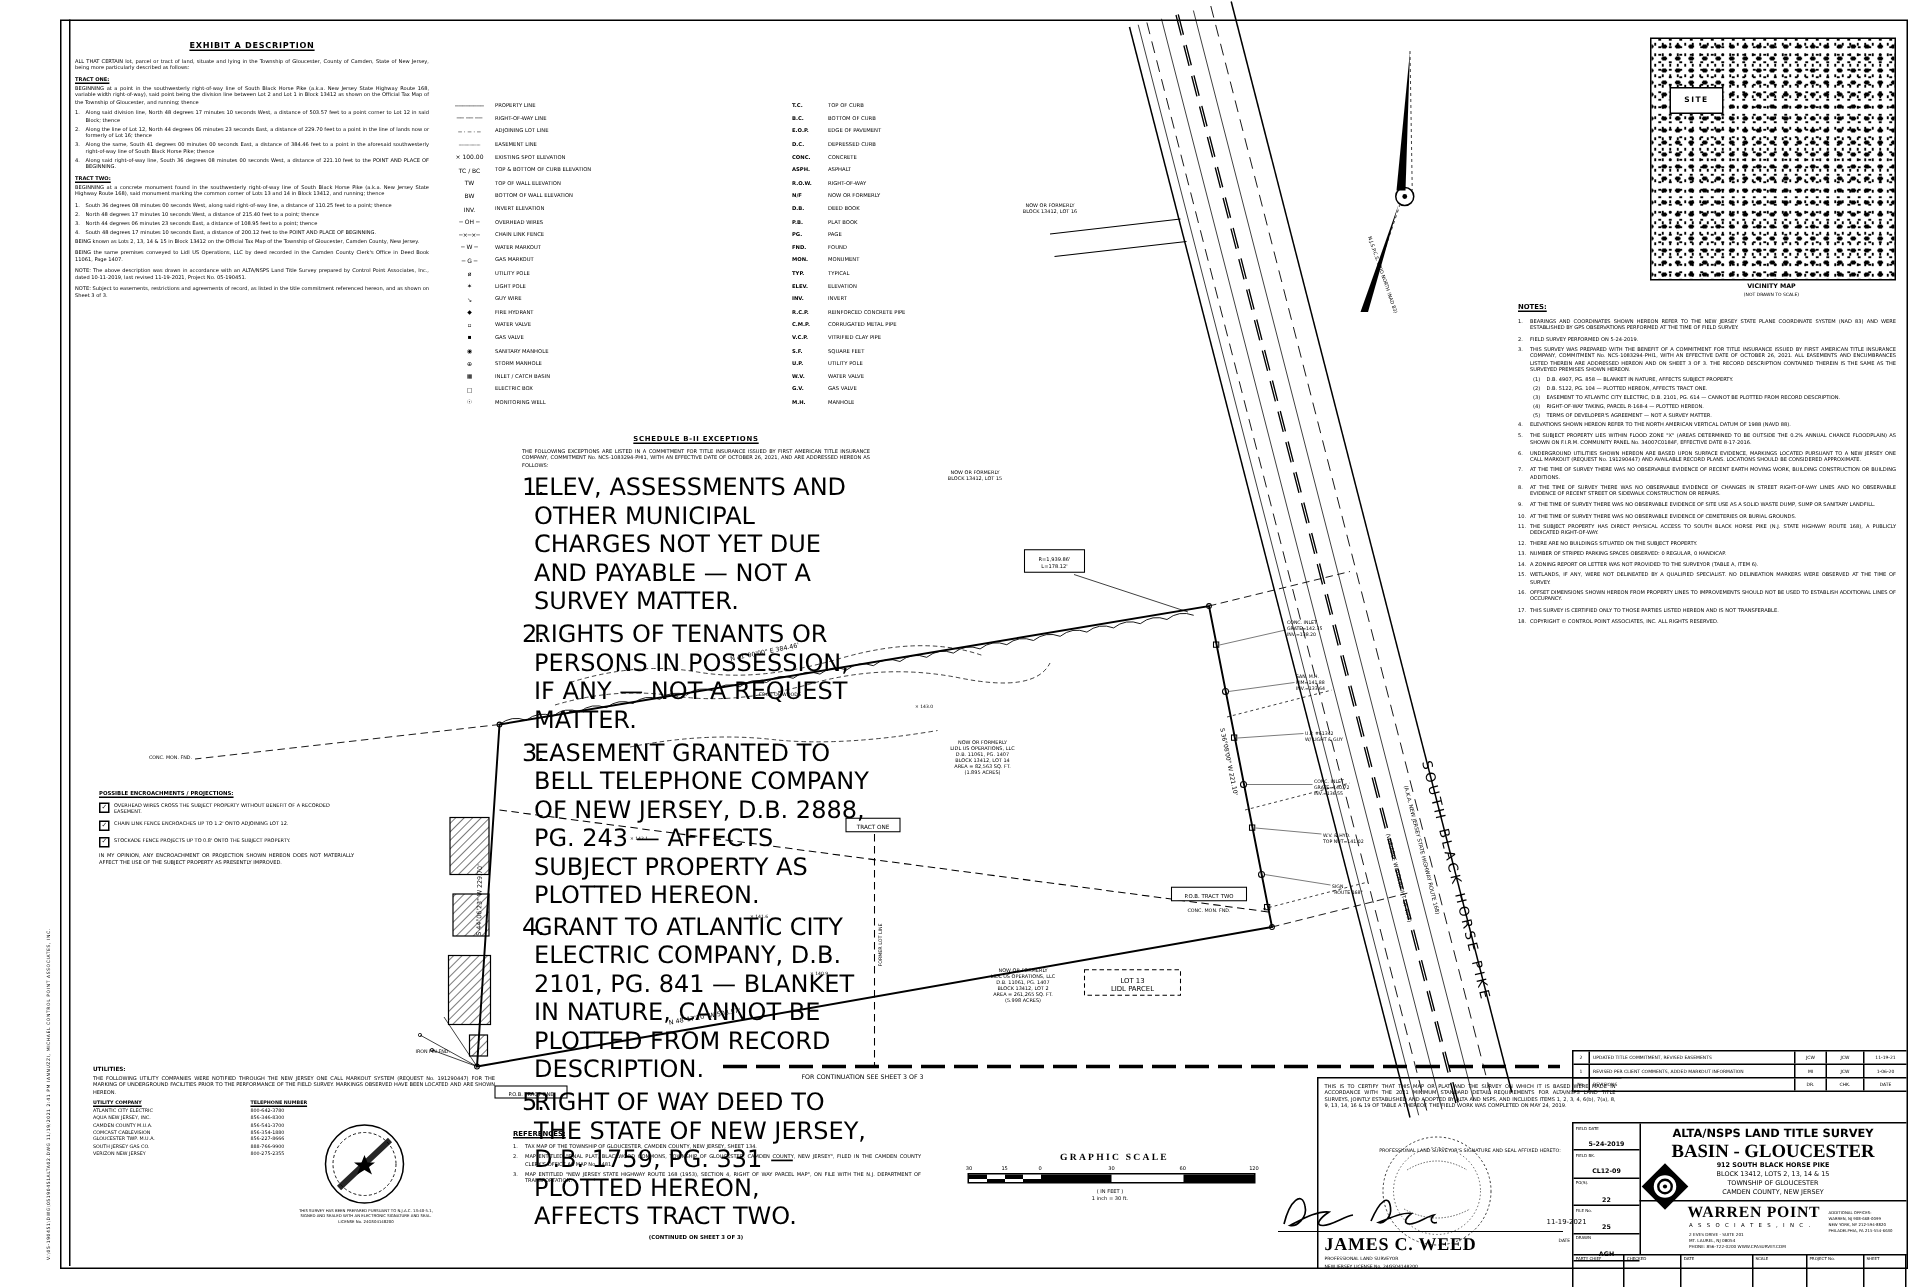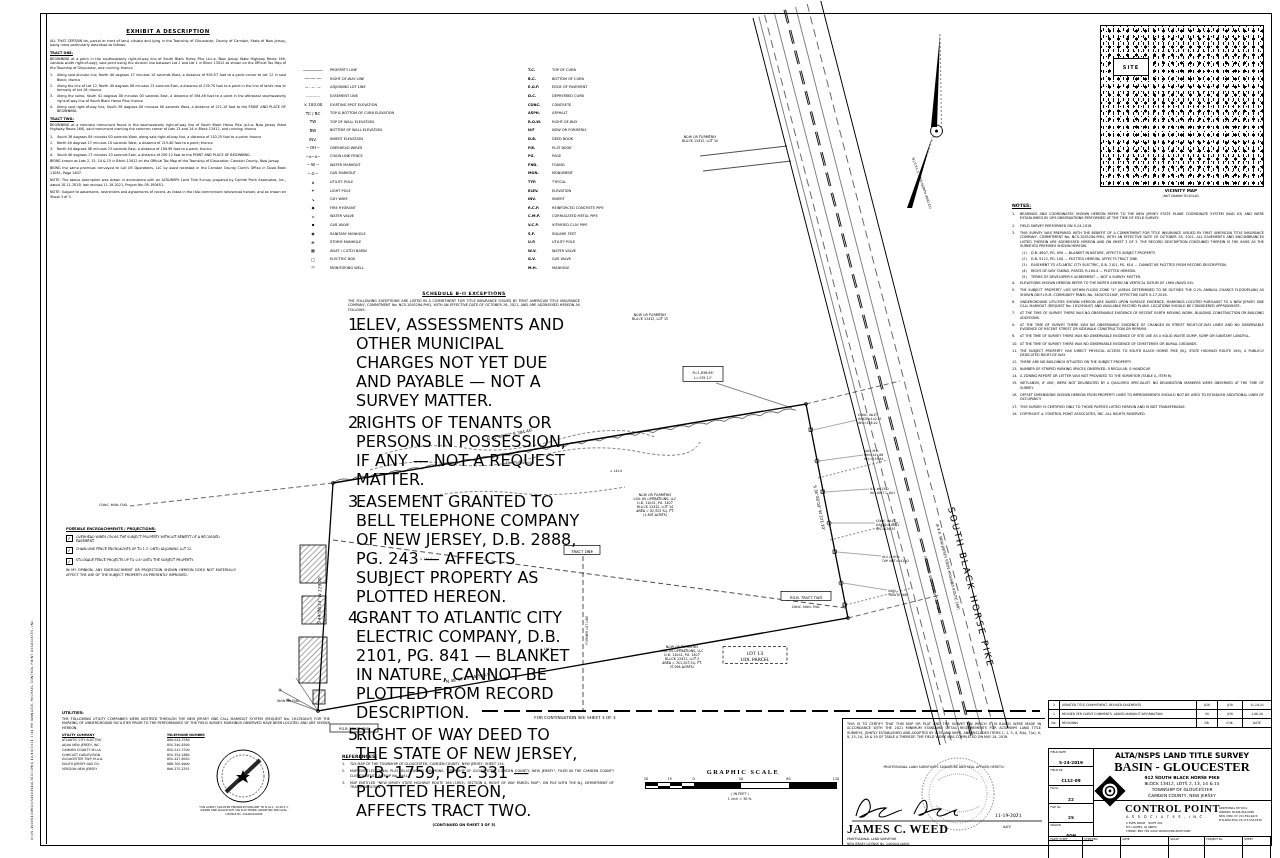--- a/index.html
+++ b/index.html
@@ -783,21 +783,21 @@
     <div class="ctr abs" style="left:0;top:24px;width:190px;font-size:3.4px">( IN FEET )</div>
     <div class="ctr abs" style="left:0;top:29px;width:190px;font-size:3.4px">1 inch = 30 ft.</div>
   </div>
 
   <div class="vmap">
     <div class="site-box">SITE</div>
   </div>
   <div class="abs ctr" style="left:1100px;top:188px;width:162px;font-size:4.2px;font-weight:bold">VICINITY MAP</div>
   <div class="abs ctr" style="left:1100px;top:194px;width:162px;font-size:3px">(NOT DRAWN TO SCALE)</div>
 
-  <div class="abs" style="left:842px;top:718px;width:202px;height:127px;border-left:1.2px solid #000;border-top:1.2px solid #000">
+  <div class="abs" style="left:878px;top:718px;width:202px;height:127px;border-left:1.2px solid #000;border-top:1.2px solid #000">
     <div class="blk" style="left:4px;top:3px;width:194px">THIS IS TO CERTIFY THAT THIS MAP OR PLAT AND THE SURVEY ON WHICH IT IS BASED WERE MADE IN ACCORDANCE WITH THE 2021 MINIMUM STANDARD DETAIL REQUIREMENTS FOR ALTA/NSPS LAND TITLE SURVEYS, JOINTLY ESTABLISHED AND ADOPTED BY ALTA AND NSPS, AND INCLUDES ITEMS 1, 2, 3, 4, 6(b), 7(a), 8, 9, 13, 14, 16 &amp; 19 OF TABLE A THEREOF. THE FIELD WORK WAS COMPLETED ON MAY 24, 2019.</div>
     <div class="abs ctr" style="left:4px;top:46px;width:194px;font-size:3.2px">PROFESSIONAL LAND SURVEYOR'S SIGNATURE AND SEAL AFFIXED HERETO:</div>
     <div class="abs" style="left:152px;top:94px;font-size:4.6px">11-19-2021</div>
     <div class="abs" style="left:160px;top:106px;font-size:3px">DATE</div>
     <div class="abs" style="left:4px;top:103px;font-size:12px;font-weight:bold;font-family:'Liberation Serif',serif;letter-spacing:.5px">JAMES C. WEED</div>
     <div class="abs" style="left:4px;top:118px;font-size:3px">PROFESSIONAL LAND SURVEYOR</div>
     <div class="abs" style="left:4px;top:122.5px;font-size:3px">NEW JERSEY LICENSE No. 24GS04148200</div>
   </div>
 
   <div class="abs" style="left:1048px;top:700px;width:222px;border-left:1.2px solid #000;border-top:1.2px solid #000">
@@ -852,21 +852,21 @@
       </div>
 
     <div class="abs ctr" style="left:44px;top:2px;width:178px;font-size:7.6px;font-weight:bold">ALTA/NSPS LAND TITLE SURVEY</div>
     <div class="abs ctr" style="left:44px;top:11px;width:178px;font-size:12.5px;font-weight:bold;font-family:'Liberation Serif',serif">BASIN - GLOUCESTER</div>
     <div class="abs ctr" style="left:44px;top:26px;width:178px;font-size:4.3px;font-weight:bold">912 SOUTH BLACK HORSE PIKE</div>
     <div class="abs ctr" style="left:44px;top:32px;width:178px;font-size:4.3px">BLOCK 13412, LOTS 2, 13, 14 &amp; 15</div>
     <div class="abs ctr" style="left:44px;top:38px;width:178px;font-size:4.3px">TOWNSHIP OF GLOUCESTER</div>
     <div class="abs ctr" style="left:44px;top:44px;width:178px;font-size:4.3px">CAMDEN COUNTY, NEW JERSEY</div>
     <div class="tb-line" style="left:44px;top:51px;width:178px;height:.8px"></div>
 
-    <div class="abs" style="left:76px;top:54px;font-size:10.5px;font-weight:bold;font-family:'Liberation Serif',serif;letter-spacing:.5px">CONTROL POINT</div>
+    <div class="abs" style="left:76px;top:54px;font-size:10.5px;font-weight:bold;font-family:'Liberation Serif',serif;letter-spacing:.5px">WARREN POINT</div>
     <div class="abs" style="left:77px;top:66px;font-size:3.6px;letter-spacing:1.2px">A S S O C I A T E S ,   I N C .</div>
     <div class="abs" style="left:77px;top:72px;font-size:2.8px">2 EVES DRIVE - SUITE 201</div>
     <div class="abs" style="left:77px;top:76px;font-size:2.8px">MT. LAUREL, NJ 08054</div>
     <div class="abs" style="left:77px;top:80px;font-size:2.8px">PHONE: 856-722-0200   WWW.CPASURVEY.COM</div>
     <div id="firm-offices" class="abs" style="left:170px;top:58px;width:50px;font-size:2.6px;line-height:1.5">
         <div>ADDITIONAL OFFICES:</div>
         <div>WARREN, NJ  908-668-0099</div>
         <div>NEW YORK, NY  212-594-8820</div>
         <div>PHILADELPHIA, PA  215-554-6630</div>
       </div>

